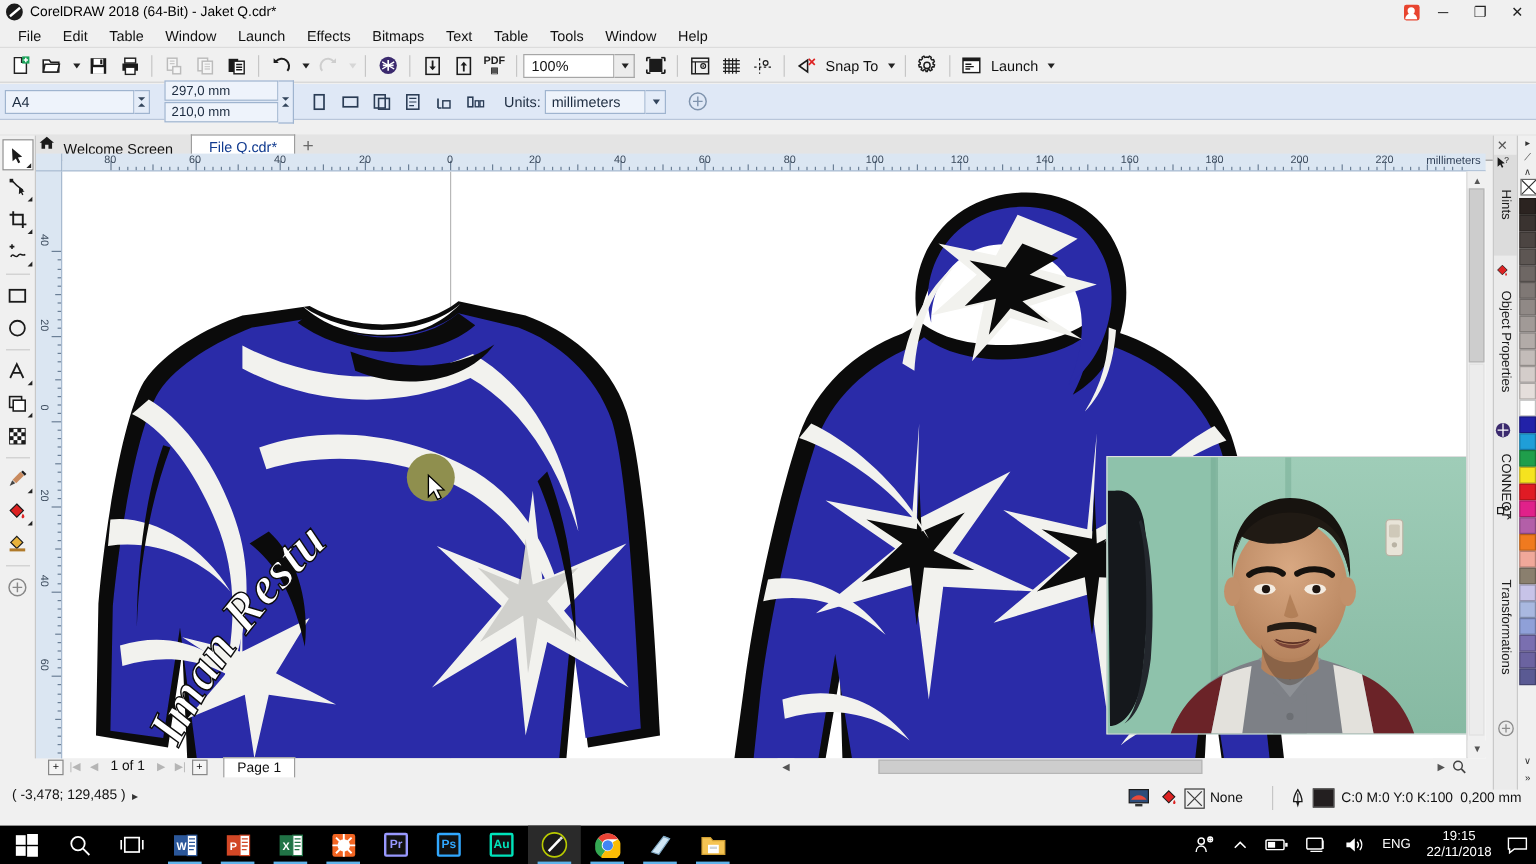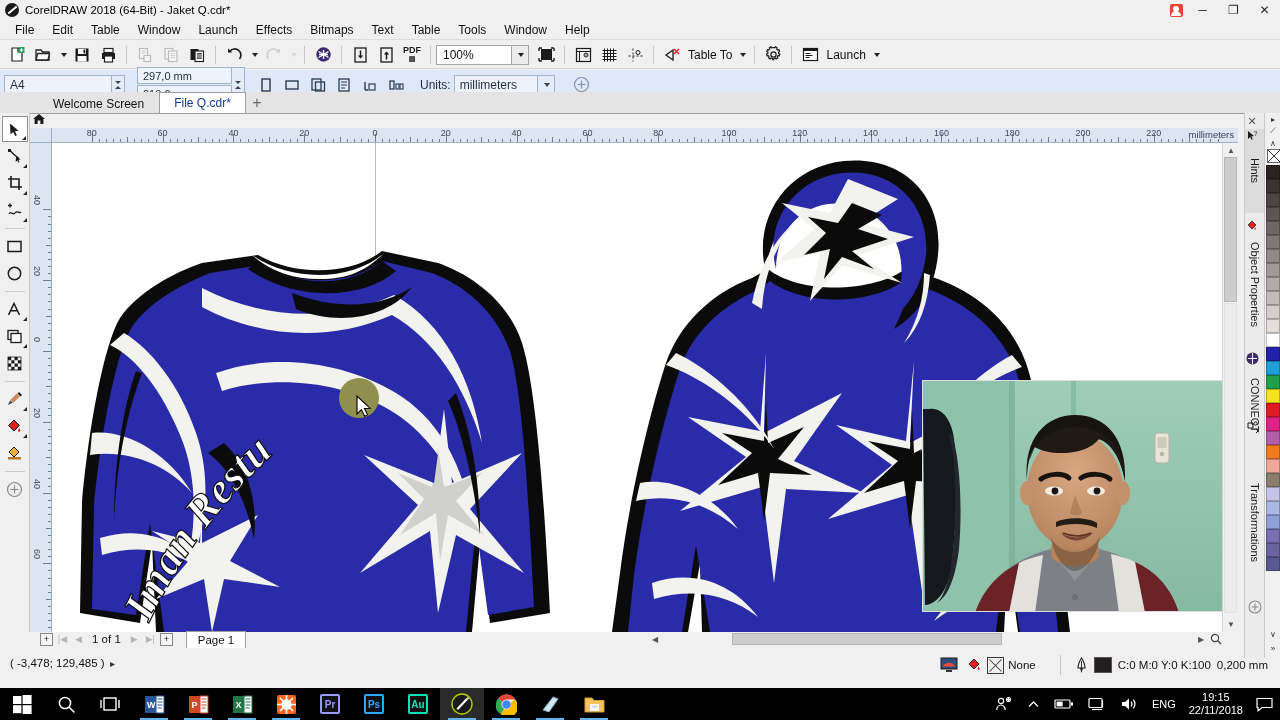--- a/index.html
+++ b/index.html
@@ -89,21 +89,21 @@
   .watermark{
     position:absolute; left:110px; top:64px; width:350px; height:30px;
     font-family:"DejaVu Sans", sans-serif;
     font-weight:bold; font-size:25px; letter-spacing:-0.6px;
     color:#ffffff; text-shadow:0 0 2px #6a7b93, 1px 1px 0 #8b99ad;
     pointer-events:none; white-space:nowrap;
   }
 
   
   .doctabs{
-    position:absolute; left:0; top:92px; width:1280px; height:22px;
+    position:absolute; left:0; top:112px; width:1280px; height:22px;
     background:#e4e4e4; display:flex; align-items:flex-end; padding-left:30px;
     border-bottom:1px solid #9d9d9d;
   }
   .home-ic{ position:absolute; left:32px; top:113px; width:14px; height:12px; }
   .dtab{
     height:20px; padding:0 14px 0 14px; font-size:12px; color:#111;
     display:flex; align-items:center; background:#e4e4e4;
     border:1px solid transparent; border-bottom:none;
   }
   .dtab.first{ padding-left:22px; }
@@ -406,21 +406,21 @@
           <circle cx="11" cy="5.5" r="2" fill="none" stroke="#1b1b1b" stroke-width="1"></circle>
         </svg>
     </div>
     <div class="tsep"></div>
     <div class="tbtn">
       <svg width="17" height="16" viewBox="0 0 17 16">
           <path d="M2 8l7-5v10z" fill="none" stroke="#1b1b1b" stroke-width="1.3"></path>
           <path d="M10 2l5 5M15 2l-5 5" stroke="#d22" stroke-width="1.4"></path>
         </svg>
     </div>
-    <div class="lbl">Table To</div>
+    <div class="lbl">Snap To</div>
     <div class="tbtn" style="width:14px">
         <div class="caret"></div>
       </div>
     <div class="tsep"></div>
     <div class="tbtn">
       <svg width="17" height="17" viewBox="0 0 17 17">
           <path d="M8.5 1.5l1.3.3.7-1.1 1.5 1-.3 1.3 1 1 1.3-.3.6 1.7-1.1.7.1 1.4 1.2.5-.5 1.8-1.3-.1-.8 1.2.6 1.2-1.6.9-.9-1-1.3.4-.3 1.3H7.7l-.3-1.3-1.3-.4-.9 1-1.6-.9.6-1.2-.8-1.2-1.3.1-.5-1.8 1.2-.5.1-1.4-1.1-.7.6-1.7 1.3.3 1-1-.3-1.3 1.5-1 .7 1.1z" fill="none" stroke="#1b1b1b" stroke-width="1.2"></path>
           <circle cx="8.5" cy="8.5" r="2.6" fill="none" stroke="#1b1b1b" stroke-width="1.2"></circle>
         </svg>
     </div>

